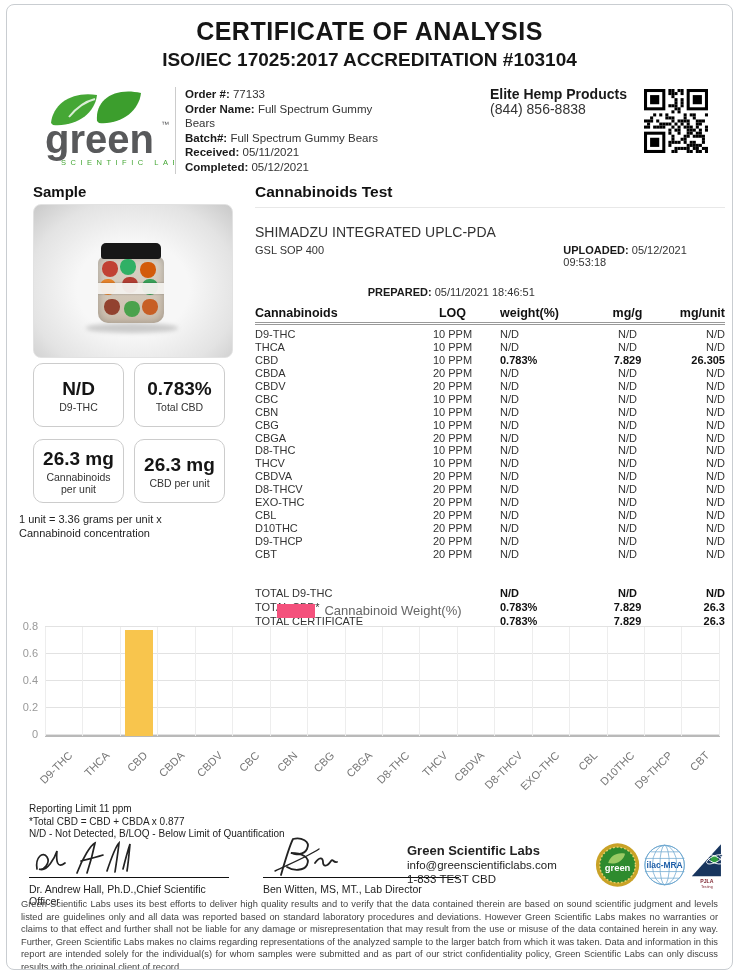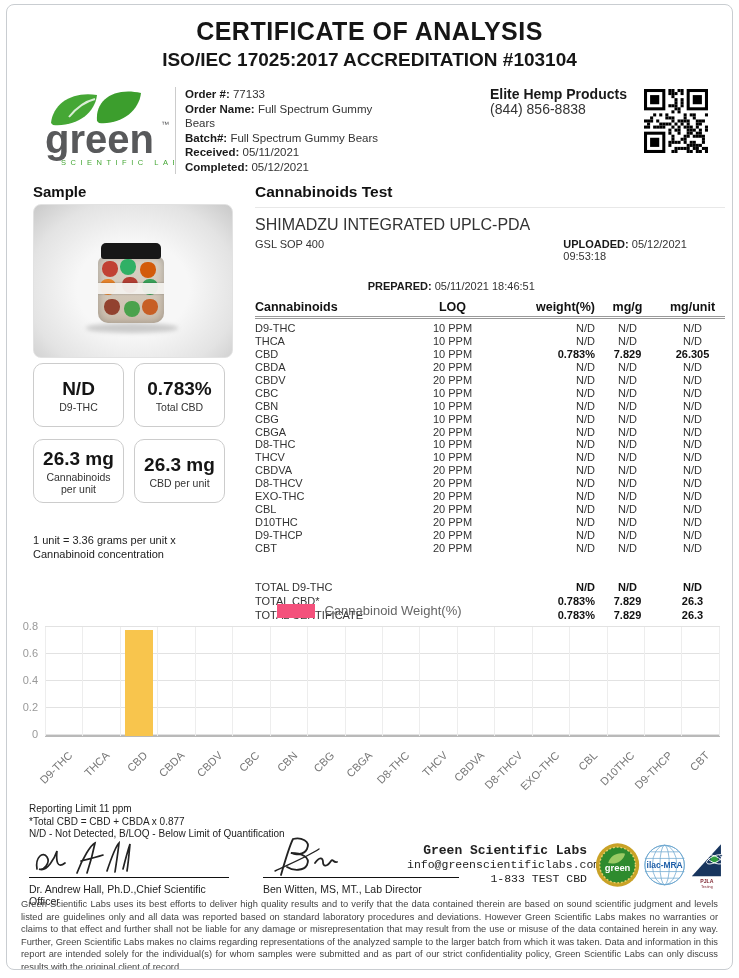--- a/index.html
+++ b/index.html
@@ -26,36 +26,36 @@
   .jar .body{position:absolute;left:0;top:14px;width:66px;height:66px;border-radius:6px 6px 10px 10px;
              background:linear-gradient(180deg,#d9d2c6,#cdbfae);box-shadow:inset 0 0 8px rgba(0,0,0,.25);overflow:hidden;}
   .gummy{position:absolute;width:16px;height:16px;border-radius:45% 45% 50% 50%;opacity:.95;}
   .jar .stripe{position:absolute;left:0;top:26px;width:66px;height:11px;background:#f4f2ee;opacity:.95;
                box-shadow:0 0 2px rgba(0,0,0,.3);}
   .shadow{position:absolute;left:52px;top:118px;width:92px;height:10px;border-radius:50%;background:rgba(0,0,0,.18);filter:blur(2px);}
   .results{position:absolute;top:358px;left:26px;width:192px;display:grid;grid-template-columns:1fr 1fr;gap:12px 10px;}
   .rbox{border:1px solid #ccc;border-radius:10px;height:62px;display:flex;flex-direction:column;align-items:center;justify-content:center;background:#fff;}
   .rbox .val{font-size:19px;font-weight:bold;color:#151515;line-height:21px;}
   .rbox .lab{font-size:10.5px;color:#333;text-align:center;line-height:12px;margin-top:2px;padding:0 4px;}
-  .unit-note{position:absolute;top:508px;left:26px;width:200px;font-size:11px;color:#222;line-height:13.5px;margin-top:21px;}
+  .unit-note{position:absolute;top:508px;left:12px;width:200px;font-size:11px;color:#222;line-height:13.5px;}
   
   .test-pane{position:absolute;top:178px;left:248px;width:470px;}
   .test-h{font-size:15.5px;font-weight:bold;color:#111;border-bottom:1px solid #e8e8e8;padding-bottom:6px;}
-  .instr{font-size:16px;color:#333;margin-top:8px;}
+  .instr{font-size:14px;color:#333;margin-top:16px;}
   .soprow{font-size:11px;color:#333;margin-top:4px;display:flex;}
   .soprow .sop{width:118px;}
   .soprow b{color:#1a1a1a;}
   .soprow .prep{width:205px;margin-top:42px;}
   .t-head{display:flex;font-weight:bold;font-size:12.5px;color:#111;margin-top:8px;padding-bottom:2px;border-bottom:3px double #999;}
   .trow{display:flex;font-size:11px;color:#333;height:12.9px;align-items:center;}
   .c0{width:150px;text-align:left;}
   .c1{width:95px;text-align:center;}
-  .c2{width:95px;text-align:right;}
+  .c2{width:95px;text-align:left;}
   .c3{width:65px;text-align:center;}
-  .c4{width:65px;text-align:center;}
+  .c4{width:65px;text-align:right;}
   .t-body{margin-top:3px;}
   .t-totals{margin-top:26px;}
   .t-totals .trow{height:13.8px;}
   .bold{font-weight:bold;color:#111;}
   
   .chart{position:absolute;top:596px;left:0;right:0;height:205px;}
   .legend{position:absolute;top:2px;left:0;right:0;display:flex;justify-content:center;align-items:center;gap:9px;}
   .legend .sw{width:38px;height:14px;}
   .legend .lt{font-size:13px;color:#666;}
   .plot{position:absolute;top:26px;left:38px;right:12px;height:108px;border-bottom:2px solid #b9b9b9;}
@@ -70,21 +70,21 @@
   .xlab{position:absolute;top:12px;left:55%;transform:translateX(-100%) rotate(-45deg);transform-origin:right top;
         white-space:nowrap;font-size:11px;color:#777;}
   
   .notes{position:absolute;top:798px;left:22px;font-size:10px;color:#222;line-height:12.5px;}
   .sig{position:absolute;width:200px;}
   .sig .line{border-bottom:1.6px solid #111;height:36px;position:relative;}
   .sig svg{position:absolute;bottom:-2px;left:4px;}
   .sig .sname{font-size:10.5px;color:#222;margin-top:5px;}
   .sig1{left:22px;top:836px;}
   .sig2{left:256px;top:836px;width:196px;}
-  .contact{position:absolute;top:838px;left:400px;width:180px;text-align:right;color:#222;font-family:Liberation Mono, monospace;}
+  .contact{position:absolute;top:838px;left:400px;width:180px;text-align:left;color:#222;}
   .contact .lname{font-weight:bold;font-size:13px;}
   .contact .lemail,.contact .lphone{font-size:11.5px;line-height:14px;}
   .badges{position:absolute;top:830px;left:588px;width:132px;height:60px;display:flex;align-items:center;gap:3px;}
   .disclaimer{position:absolute;top:893px;left:14px;right:14px;font-size:9.3px;line-height:12.6px;color:#444;text-align:justify;}
 </style>
 </head>
 <body>
 
 <div class="page">
 

